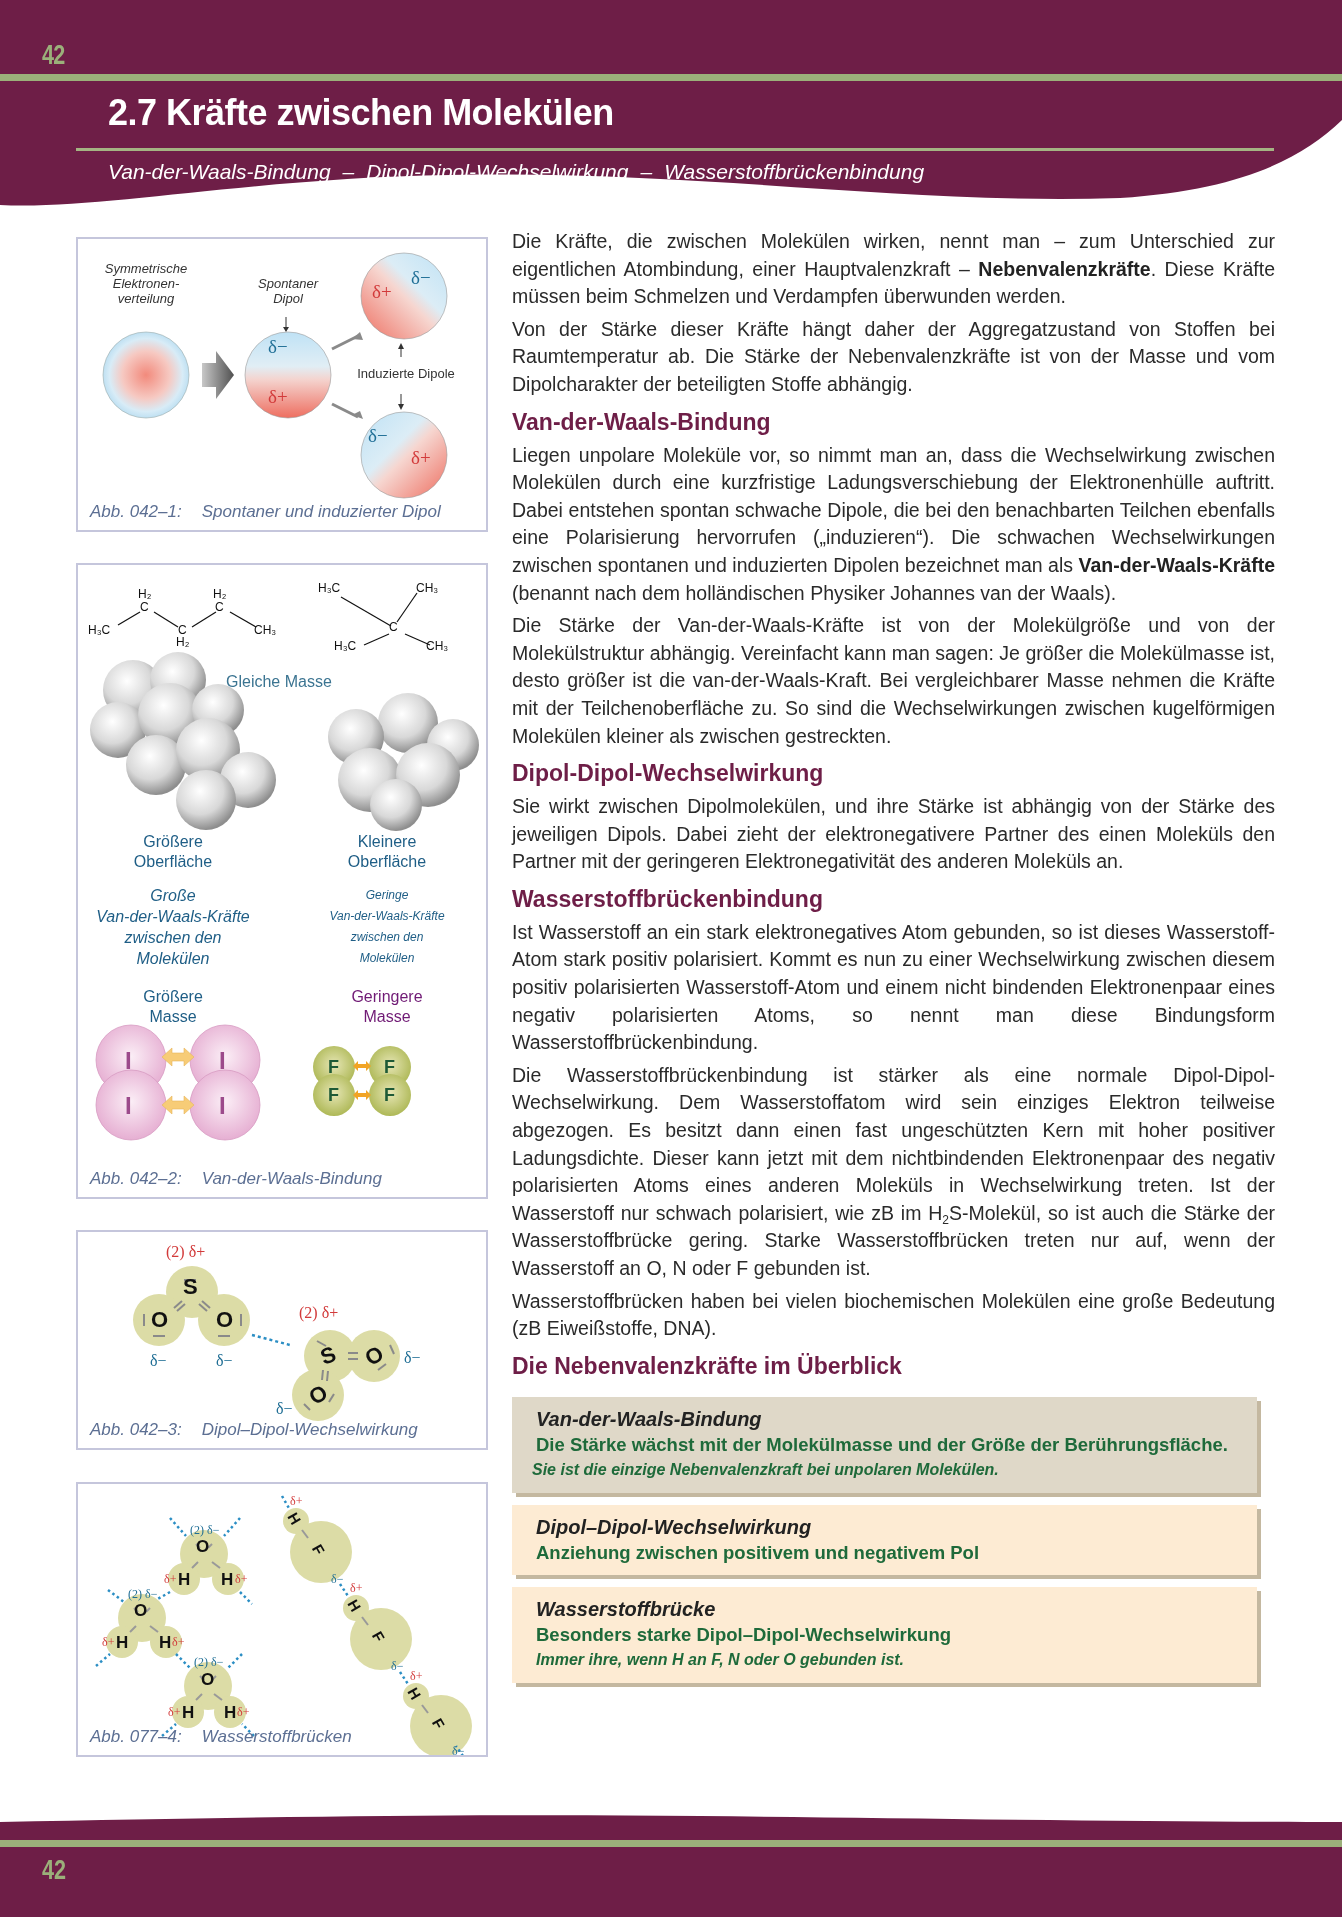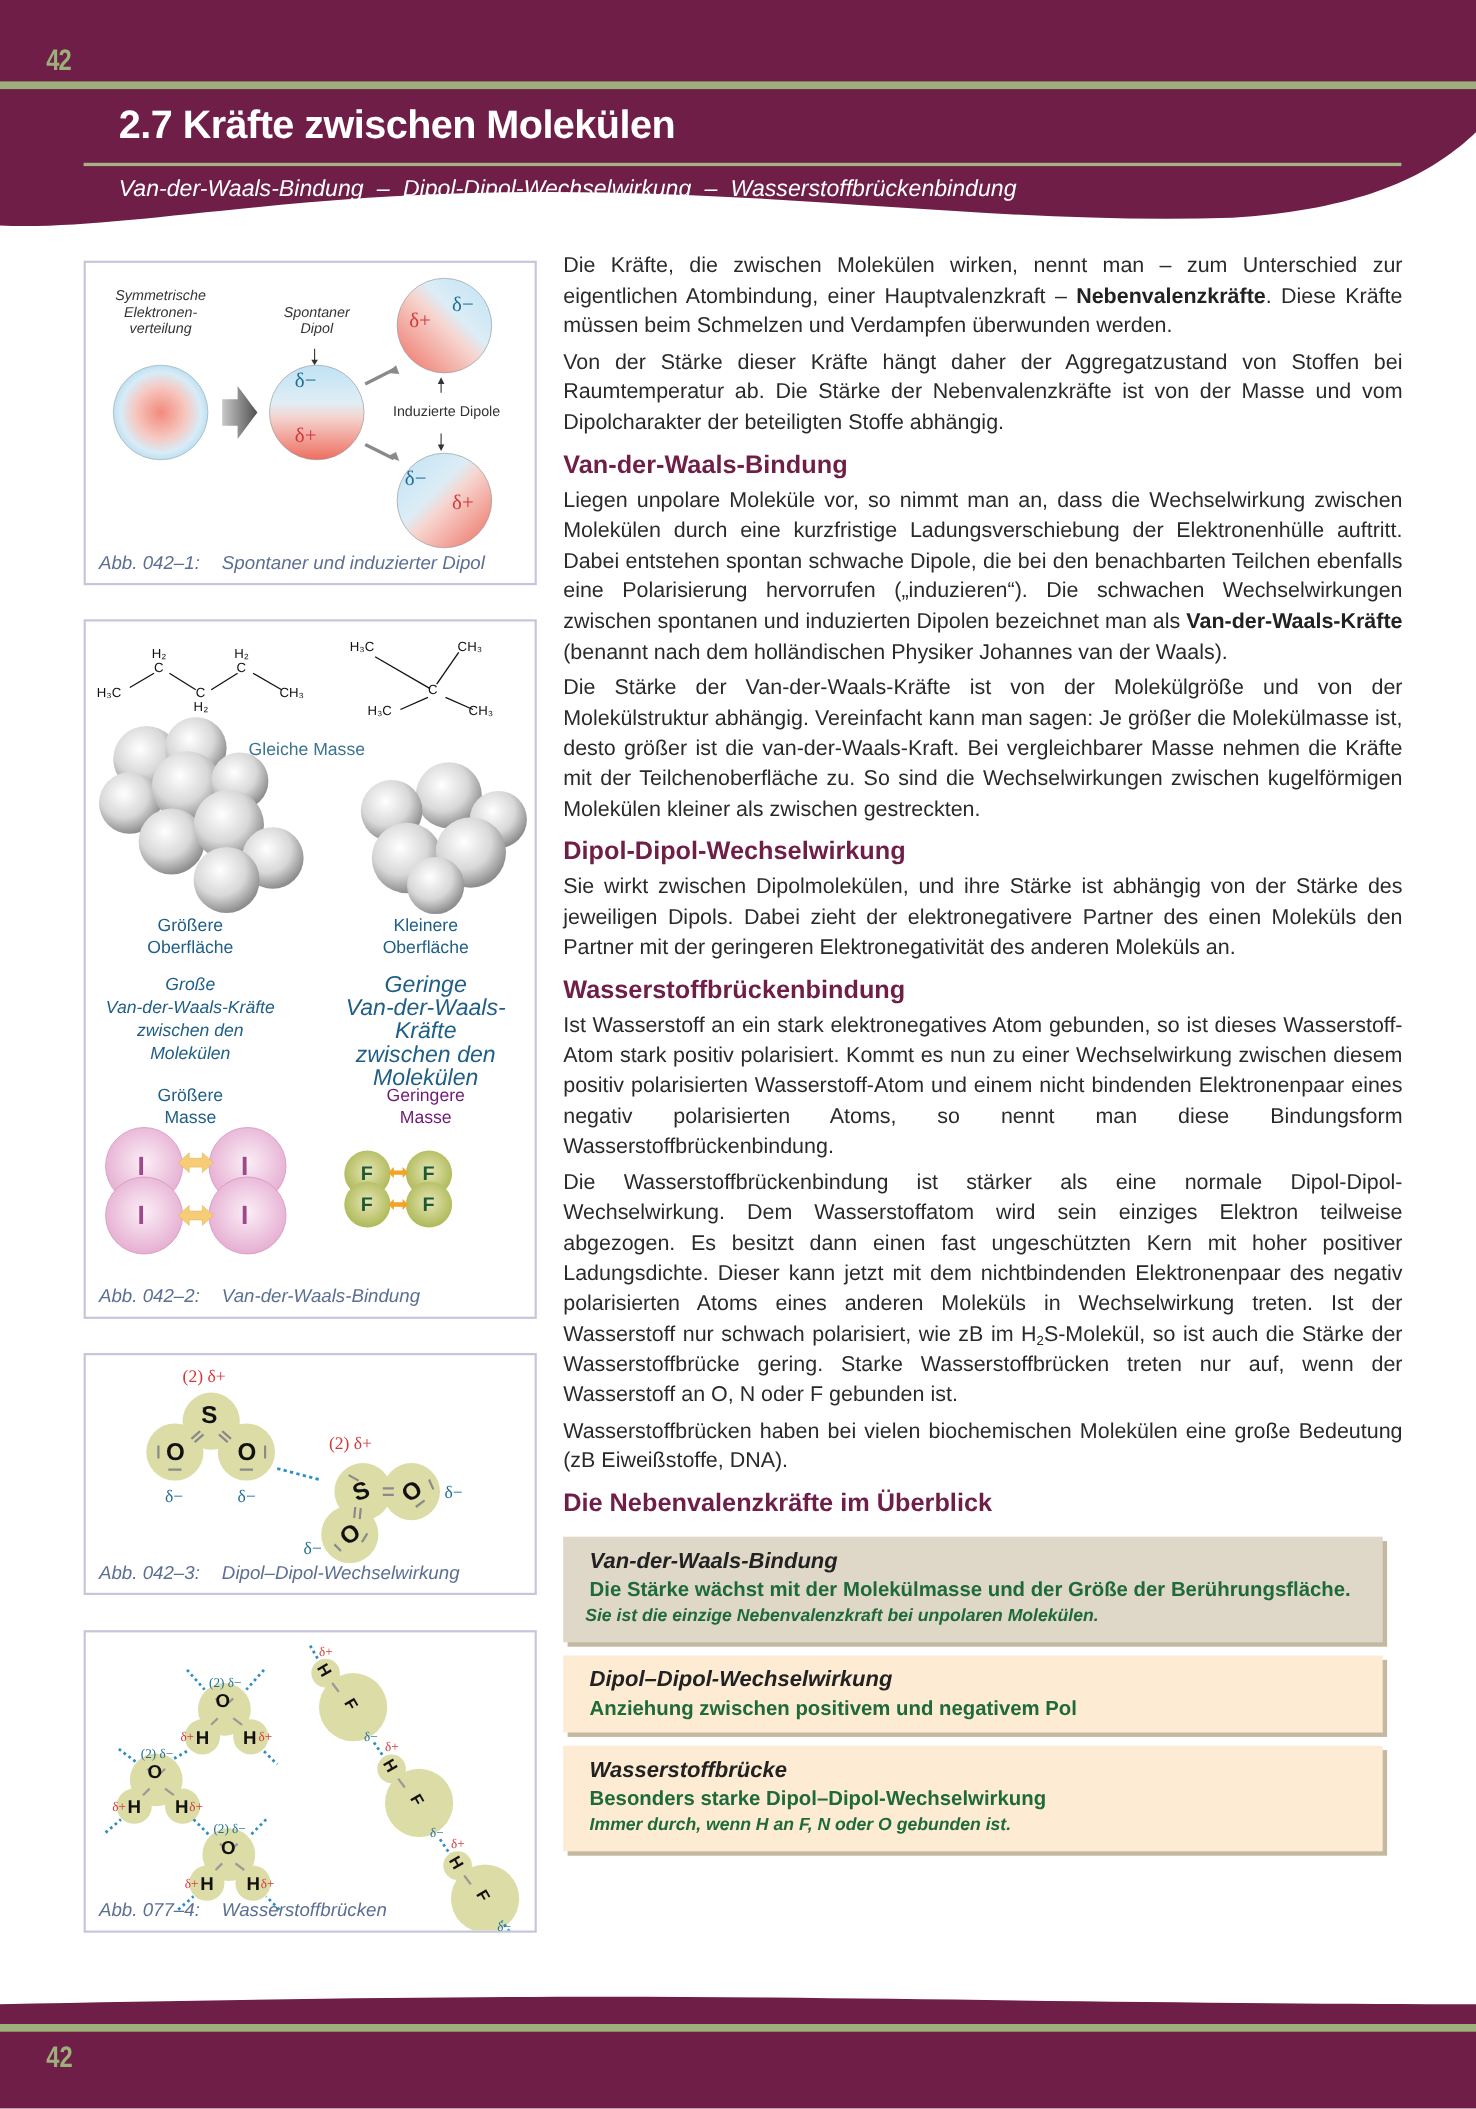--- a/index.html
+++ b/index.html
@@ -259,21 +259,21 @@
   </div>
   <div class="fig-text" style="left:0;top:422px;width:190px;font-size:16px;line-height:20px;color:#1f5e86">
     <div>Größere</div>
     <div>Masse</div>
   </div>
 
   <div class="fig-text" style="left:214px;top:267px;width:190px;font-size:16px;line-height:20px;color:#1f5e86">
     <div>Kleinere</div>
     <div>Oberfläche</div>
   </div>
-  <div class="fig-text" style="left:214px;top:320px;width:190px;font-size:21px;line-height:21px;font-style:italic;color:#1f5e86">
+  <div class="fig-text" style="left:214px;top:320px;width:190px;font-size:12px;line-height:21px;font-style:italic;color:#1f5e86">
     <div>Geringe</div>
     <div>Van-der-Waals-Kräfte</div>
     <div>zwischen den</div>
     <div>Molekülen</div>
   </div>
   <div class="fig-text" style="left:214px;top:422px;width:190px;font-size:16px;line-height:20px;color:#701a75">
     <div>Geringere</div>
     <div>Masse</div>
   </div>
 
@@ -450,21 +450,21 @@
     <div class="ov-line">Die Stärke wächst mit der Molekülmasse und der Größe der Berührungsfläche.</div>
     <div class="ov-note indent-left">Sie ist die einzige Nebenvalenzkraft bei unpolaren Molekülen.</div>
   </div>
   <div class="overview-box cream">
     <div class="ov-title">Dipol–Dipol-Wechselwirkung</div>
     <div class="ov-line">Anziehung zwischen positivem und negativem Pol</div>
   </div>
   <div class="overview-box cream">
     <div class="ov-title">Wasserstoffbrücke</div>
     <div class="ov-line">Besonders starke Dipol–Dipol-Wechselwirkung</div>
-    <div class="ov-note">Immer durch, wenn H an F, N oder O gebunden ist.</div>
+    <div class="ov-note">Immer ihre, wenn H an F, N oder O gebunden ist.</div>
   </div>
 </div>
 
 <div class="footer">
   <svg width="1342" height="117" viewBox="0 0 1342 117" style="position:absolute;left:0;top:0">
     <path d="M0,22 C300,16 500,14 700,16 C900,18 1150,22 1342,22 V117 H0 Z" fill="#6e1e47"></path>
     <rect x="0" y="40" width="1342" height="7" fill="#9bb07a"></rect>
   </svg>
   <div class="page-num-bottom">42</div>
 </div>

